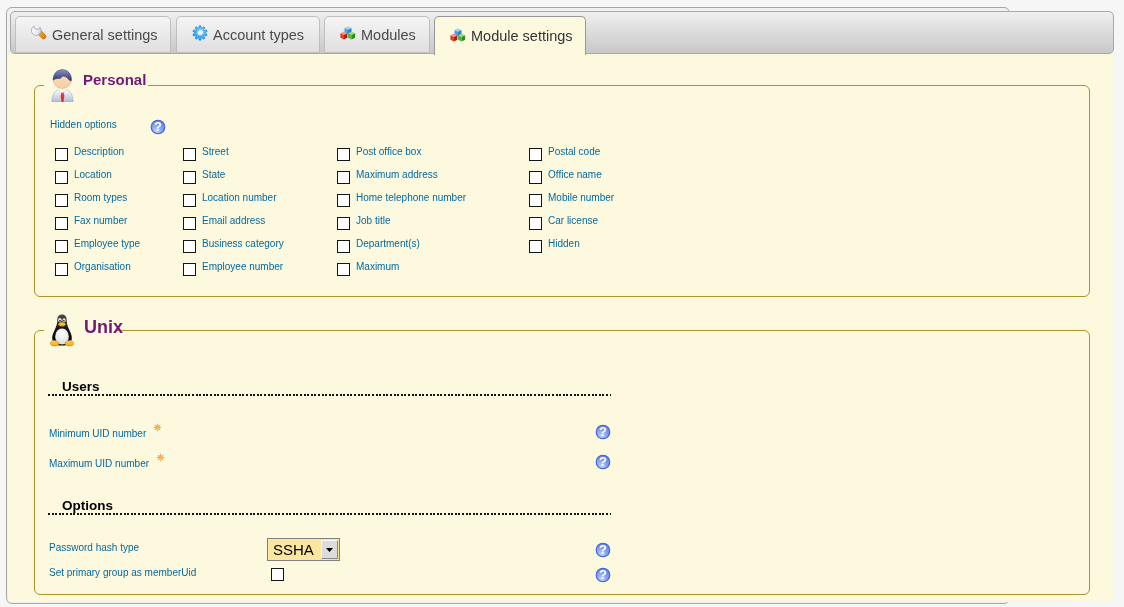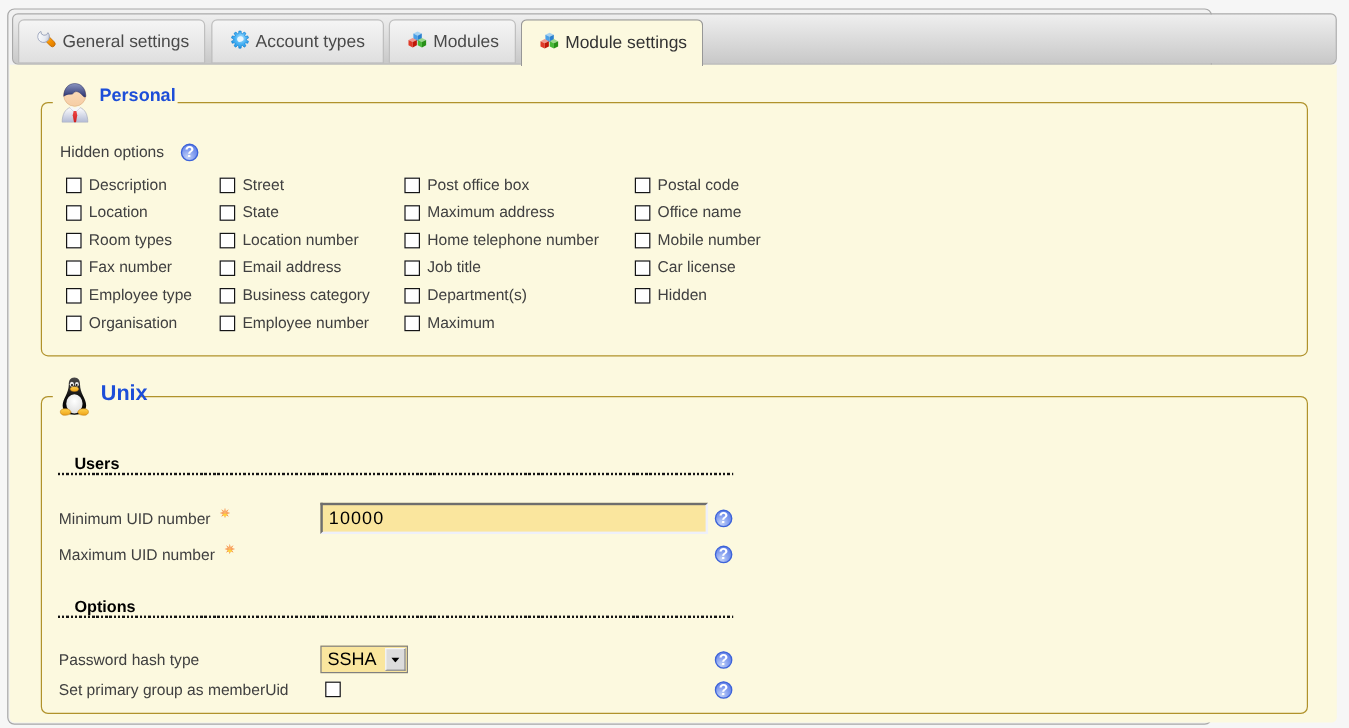--- a/index.html
+++ b/index.html
@@ -3,22 +3,22 @@
 *{margin:0;padding:0;box-sizing:border-box}
 html,body{width:1124px;height:607px;background:#f6f6f6;font-family:"Liberation Sans",sans-serif;overflow:hidden}
 body{position:relative}
 .widget{position:absolute;left:6px;top:7px;width:1004px;height:597px;background:#f1f1f1;border:1px solid #a7a7a7;border-radius:6px}
 .panel{position:absolute;left:1px;top:46px;width:1106px;height:548px;background:#fcf9df;border-radius:0 0 4px 4px}
 .thead{position:absolute;left:3px;top:3px;width:1104px;height:43px;background:linear-gradient(#efefef,#c8c8c8);border:1px solid #a9a9a9;border-radius:5px}
 .tab{position:absolute;top:8px;height:37px;display:flex;align-items:center;gap:5px;padding-left:15px;border:1px solid #bfbfbf;border-radius:5px 5px 0 0;background:linear-gradient(#f5f5f5,#dfdfdf);font-size:14.5px;color:#4a4a4a;white-space:nowrap}
 .tab.active{top:8px;height:39px;background:#fcf9df;border-color:#979797;border-bottom:none;color:#333;z-index:3}
 .fs{position:absolute;border:1px solid #b0922b;border-radius:6px;background:transparent}
 .legend{position:absolute;background:#fcf9df;z-index:2}
-.legend b{font-size:15px;color:#1d4ed8;font-weight:bold}
-.lbl{position:absolute;font-size:13px;color:#404040;white-space:nowrap}
+.legend b{font-size:15px;color:#701a75;font-weight:bold}
+.lbl{position:absolute;font-size:10px;color:#0369a1;white-space:nowrap}
 .cb{position:absolute;width:13px;height:13px;background:#fff;border:1px solid #151515}
 .hdr{position:absolute;background-image:repeating-linear-gradient(90deg,#141414 0,#141414 2px,rgba(0,0,0,0) 2px,rgba(0,0,0,0) 3.6px);background-size:100% 2px;background-position:0 100%;background-repeat:no-repeat;font-size:13.5px;font-weight:bold;color:#000;padding-left:14px;height:17px}
 .inp{position:absolute;background:#fae69e;border:2px solid;border-color:#6e6e6e #eef0fa #eef0fa #6e6e6e;font-size:15px;letter-spacing:0.9px;color:#000;padding-left:5px;display:flex;align-items:center}
 .help{position:absolute;width:16px;height:16px}
 </style></head>
 <body>
 <div class="widget">
   <div class="thead"></div>
   <div class="panel"></div>
   <div class="tab" style="left:8px;width:156px"><span class="ticon" id="ic-wrench"><svg width="16" height="16" viewBox="0 0 16 16">
@@ -212,21 +212,20 @@
         <defs>
           <radialGradient id="astg" cx="0.5" cy="0.42" r="0.65">
             <stop offset="0" stop-color="#fbb377"></stop>
             <stop offset="0.55" stop-color="#f68e42"></stop>
             <stop offset="1" stop-color="#ed6d18"></stop>
           </radialGradient>
         </defs>
         <path d="M4.50,0.10 L5.23,2.74 L7.61,1.39 L6.26,3.77 L8.90,4.50 L6.26,5.23 L7.61,7.61 L5.23,6.26 L4.50,8.90 L3.77,6.26 L1.39,7.61 L2.74,5.23 L0.10,4.50 L2.74,3.77 L1.39,1.39 L3.77,2.74 Z" fill="url(#astg)"></path>
         <ellipse cx="4.5" cy="6.1" rx="1.7" ry="1.2" fill="#ffd838" opacity="0.9"></ellipse>
       </svg></div>
-  <div class="inp" style="left:260px;top:411px;width:323px;height:26px">10000</div>
   <span class="help" style="left:588px;top:416px"><svg width="16" height="16" viewBox="0 0 16 16">
         <defs>
           <radialGradient id="hg" cx="0.38" cy="0.78" r="1.0">
             <stop offset="0" stop-color="#c2d2f8"></stop>
             <stop offset="0.5" stop-color="#7b97ee"></stop>
             <stop offset="1" stop-color="#4f6fe0"></stop>
           </radialGradient>
         </defs>
         <circle cx="8" cy="8" r="6.8" fill="url(#hg)" stroke="#3c63d9" stroke-width="1.1"></circle>
         <text x="8" y="12.2" font-size="13" font-weight="bold" fill="#fff" text-anchor="middle" font-family="Liberation Sans">?</text>

